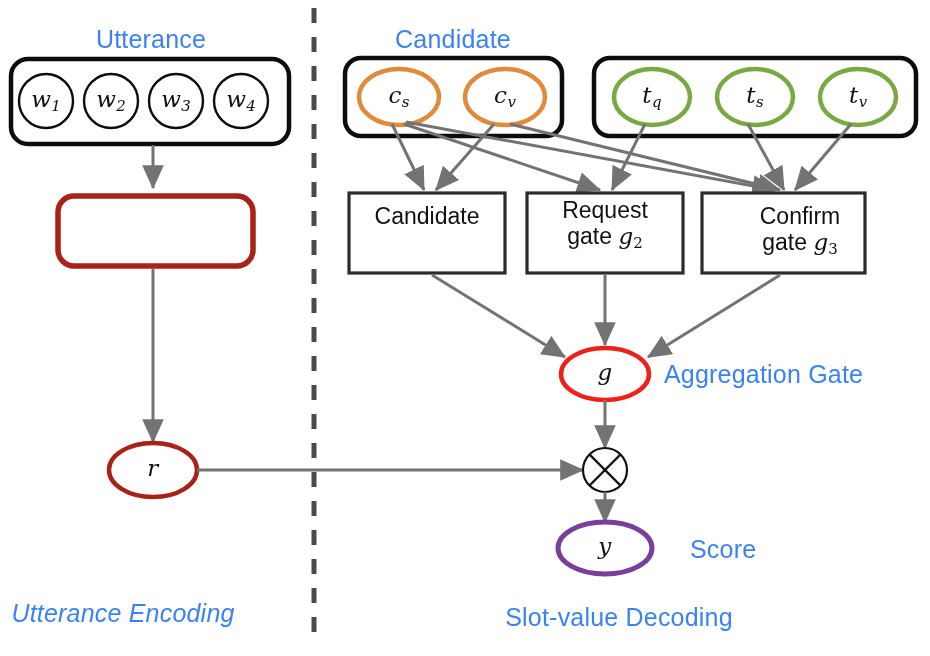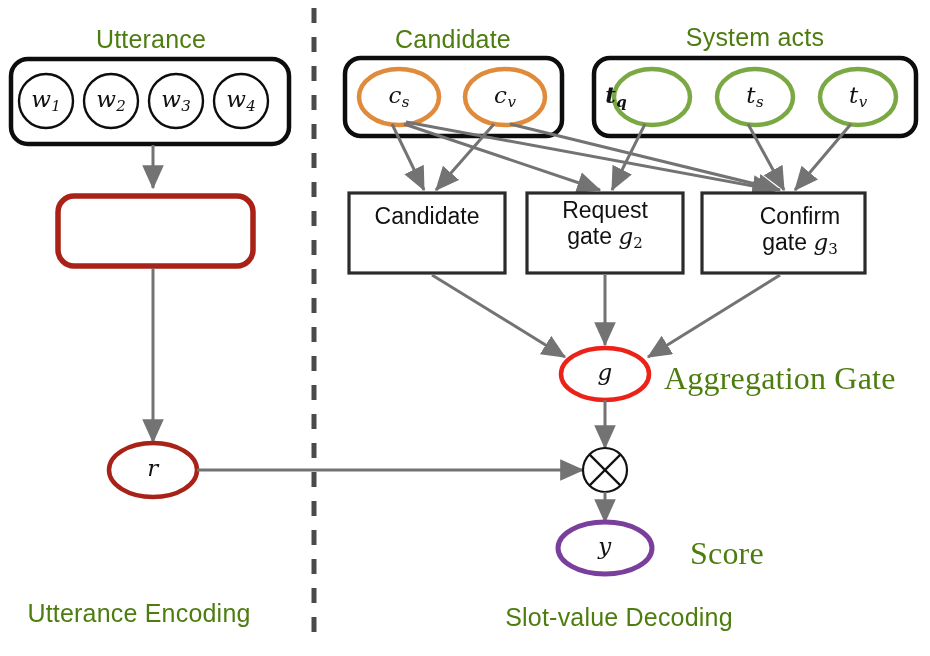--- a/index.html
+++ b/index.html
@@ -21,37 +21,36 @@
   #diagram-svg {
     position: absolute;
     left: 0;
     top: 0;
     width: 930px;
     height: 656px;
   }
   .lbl {
     position: absolute;
     font-family: "Liberation Sans", sans-serif;
-    color: #4d7c0f;
+    color: #3b82f6;
     white-space: nowrap;
     line-height: 1;
     font-weight: 400;
   }
   .section-title {
     font-size: 25px;
     letter-spacing: 0.2px;
   }
   .bottom-title {
     font-size: 25px;
     letter-spacing: 0.2px;
   }
   .side-label {
-    font-size: 32px;
+    font-size: 25px;
     letter-spacing: 0.2px;
-    font-family: Liberation Serif, serif;
   }
   .node-var {
     font-family: "DejaVu Serif", serif;
     font-style: italic;
     font-size: 23px;
     color: #111111;
   }
   .node-var .sub {
     font-size: 15px;
     font-style: italic;
@@ -154,21 +153,20 @@
     <line x1="589.4" y1="454.4" x2="620.6" y2="485.6" stroke="#111111" stroke-width="2.2"></line>
     <line x1="620.6" y1="454.4" x2="589.4" y2="485.6" stroke="#111111" stroke-width="2.2"></line>
 
     <line x1="605" y1="492" x2="605" y2="522" stroke="#737373" stroke-width="3" marker-end="url(#arrowGray)"></line>
 
     <ellipse cx="605" cy="548" rx="47" ry="26" fill="#ffffff" stroke="#7a3f9d" stroke-width="5"></ellipse>
   </svg>
 
   <div class="lbl section-title centered" style="left:151px; top:39px;">Utterance</div>
   <div class="lbl section-title centered" style="left:453px; top:39px;">Candidate</div>
-  <div class="lbl section-title centered" style="left:755px; top:37px;">System acts</div>
 
   <div class="lbl node-var centered" style="left:46px; top:101px;">
     <span>w</span><span class="sub">1</span>
   </div>
   <div class="lbl node-var centered" style="left:111px; top:101px;">
     <span>w</span><span class="sub">2</span>
   </div>
   <div class="lbl node-var centered" style="left:176px; top:101px;">
     <span>w</span><span class="sub">3</span>
   </div>
@@ -181,21 +179,21 @@
     <span>r</span><span class="sub"></span>
   </div>
 
   <div class="lbl node-var centered" style="left:399px; top:97px;">
     <span>c</span><span class="sub">s</span>
   </div>
   <div class="lbl node-var centered" style="left:505px; top:97px;">
     <span>c</span><span class="sub">v</span>
   </div>
 
-  <div class="lbl node-var centered" style="left:616px; top:97px;font-weight:bold;">
+  <div class="lbl node-var centered" style="left:652px; top:97px;">
     <span>t</span><span class="sub">q</span>
   </div>
   <div class="lbl node-var centered" style="left:755px; top:97px;">
     <span>t</span><span class="sub">s</span>
   </div>
   <div class="lbl node-var centered" style="left:858px; top:97px;">
     <span>t</span><span class="sub">v</span>
   </div>
 
   <div class="gate-text" style="left:349px; top:203px; width:156px;">
@@ -221,16 +219,16 @@
   <div class="lbl node-var centered" style="left:605px; top:374px;">
     <span>g</span><span class="sub"></span>
   </div>
   <div class="lbl side-label" style="left:664px; top:362px;">Aggregation Gate</div>
 
   <div class="lbl node-var centered" style="left:605px; top:548px;">
     <span>y</span><span class="sub"></span>
   </div>
   <div class="lbl side-label" style="left:690px; top:537px;">Score</div>
 
-  <div class="lbl bottom-title centered" style="left:139px; top:613px;">Utterance Encoding</div>
+  <div class="lbl bottom-title centered" style="left:123px; top:613px;font-style:italic;">Utterance Encoding</div>
   <div class="lbl bottom-title centered" style="left:619px; top:617px;">Slot-value Decoding</div>
 
 </div>
 
 </body></html>

